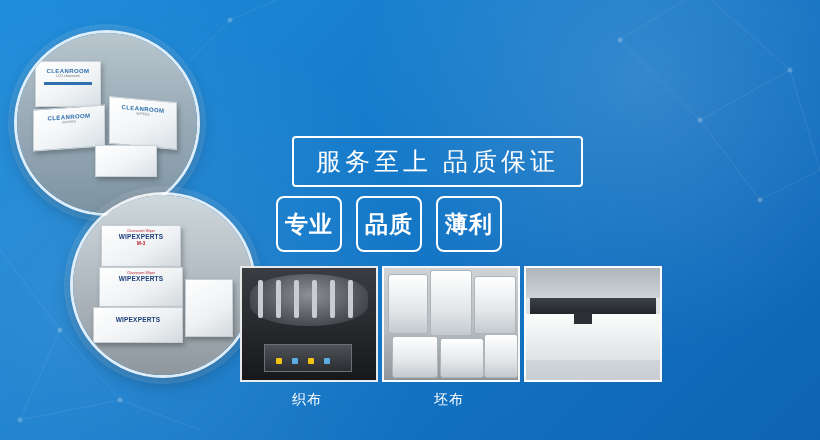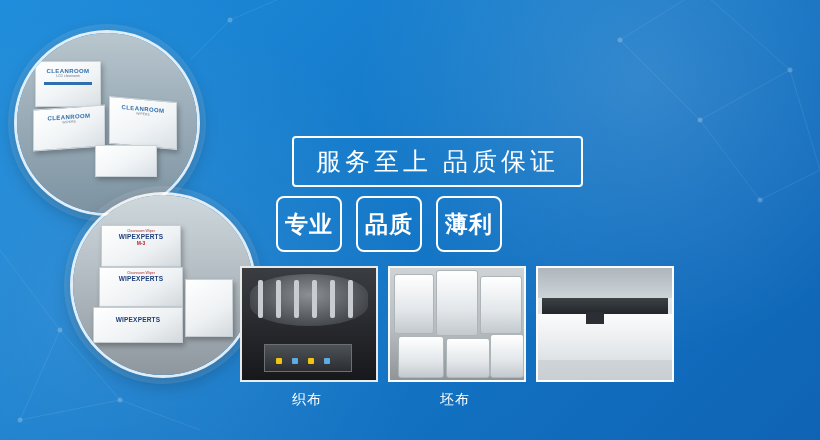--- a/index.html
+++ b/index.html
@@ -59,21 +59,21 @@
     display:inline-block;
   }
   .tags{position:absolute;left:276px;top:196px;display:flex;gap:14px;}
   .tag{
     border:2px solid #ffffff;border-radius:8px;
     width:62px;height:52px;display:flex;align-items:center;justify-content:center;
     color:#ffffff;font-size:23px;font-weight:bold;letter-spacing:1px;
   }
 
   
-  .strip{position:absolute;left:240px;top:266px;display:flex;gap:14px;}
+  .strip{position:absolute;left:240px;top:266px;display:flex;gap:8px;}
   .cell{width:134px;}
   .thumb{width:134px;height:112px;border:2px solid rgba(255,255,255,.9);overflow:hidden;position:relative;}
   .cap{margin-top:9px;text-align:center;color:#ffffff;font-size:14px;letter-spacing:1px;}
 
   
   .t1{background:linear-gradient(180deg,#3a3d42 0%,#24262a 60%,#17181b 100%);}
   .t1 .ring{position:absolute;left:8px;top:6px;width:118px;height:52px;border-radius:50%/40%;
             background:radial-gradient(ellipse at 50% 40%,#8c8f94 0%,#55585d 55%,#2c2e32 100%);}
   .t1 .spindle{position:absolute;top:12px;width:5px;height:38px;background:#c9ccd0;border-radius:2px;}
   .t1 .panel{position:absolute;left:22px;bottom:8px;width:86px;height:26px;

